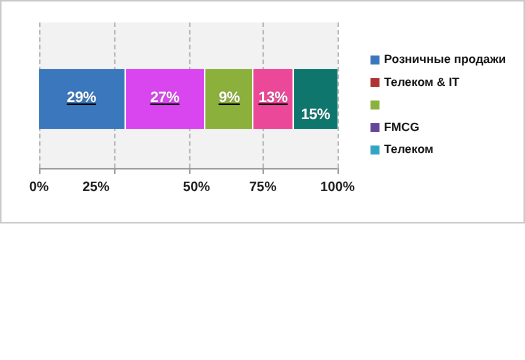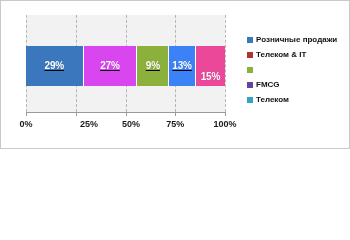--- a/index.html
+++ b/index.html
@@ -157,40 +157,40 @@
     <div id="stacked-bar">
         <div class="bar-segment" style="flex: 29 0 0px; background: rgb(58, 119, 189);">
           <span class="segment-label">29%</span>
         </div>
         <div class="bar-segment" style="flex: 27 0 0px; background: #d946ef;">
           <span class="segment-label">27%</span>
         </div>
         <div class="bar-segment" style="flex: 16 0 0px; background: rgb(140, 176, 60);">
           <span class="segment-label">9%</span>
         </div>
-        <div class="bar-segment" style="flex: 13 0 0px; background: #3b82f6;">
+        <div class="bar-segment" style="flex: 13 0 0px; background: #ec4899;">
           <span class="segment-label">13%</span>
         </div>
-        <div class="bar-segment" style="flex: 15 0 0px; background: #ec4899;">
+        <div class="bar-segment" style="flex: 15 0 0px; background: #0f766e;">
           <span class="segment-label low">15%</span>
         </div>
       </div>
   </div>
 
   <div id="x-axis-line"></div>
   <div id="tick-marks">
       <div class="tick-mark" style="left: 25px;"></div>
       <div class="tick-mark" style="left: 74.75px;"></div>
       <div class="tick-mark" style="left: 124.5px;"></div>
       <div class="tick-mark" style="left: 174.25px;"></div>
       <div class="tick-mark" style="left: 224px;"></div>
     </div>
   <div id="x-axis-labels">
       <div class="x-tick-label" style="left: 25px;">0%</div>
-      <div class="x-tick-label" style="left: 88px;">25%</div>
+      <div class="x-tick-label" style="left: 63px;">25%</div>
       <div class="x-tick-label" style="left: 130px;">50%</div>
       <div class="x-tick-label" style="left: 174.25px; text-align: center;">75%</div>
       <div class="x-tick-label" style="left: 224px;">100%</div>
     </div>
 
   <div id="legend">
       <div class="legend-item">
         <span class="legend-swatch" style="background: rgb(58, 119, 189);"></span>
         <span class="legend-label">Розничные продажи</span>
       </div>

